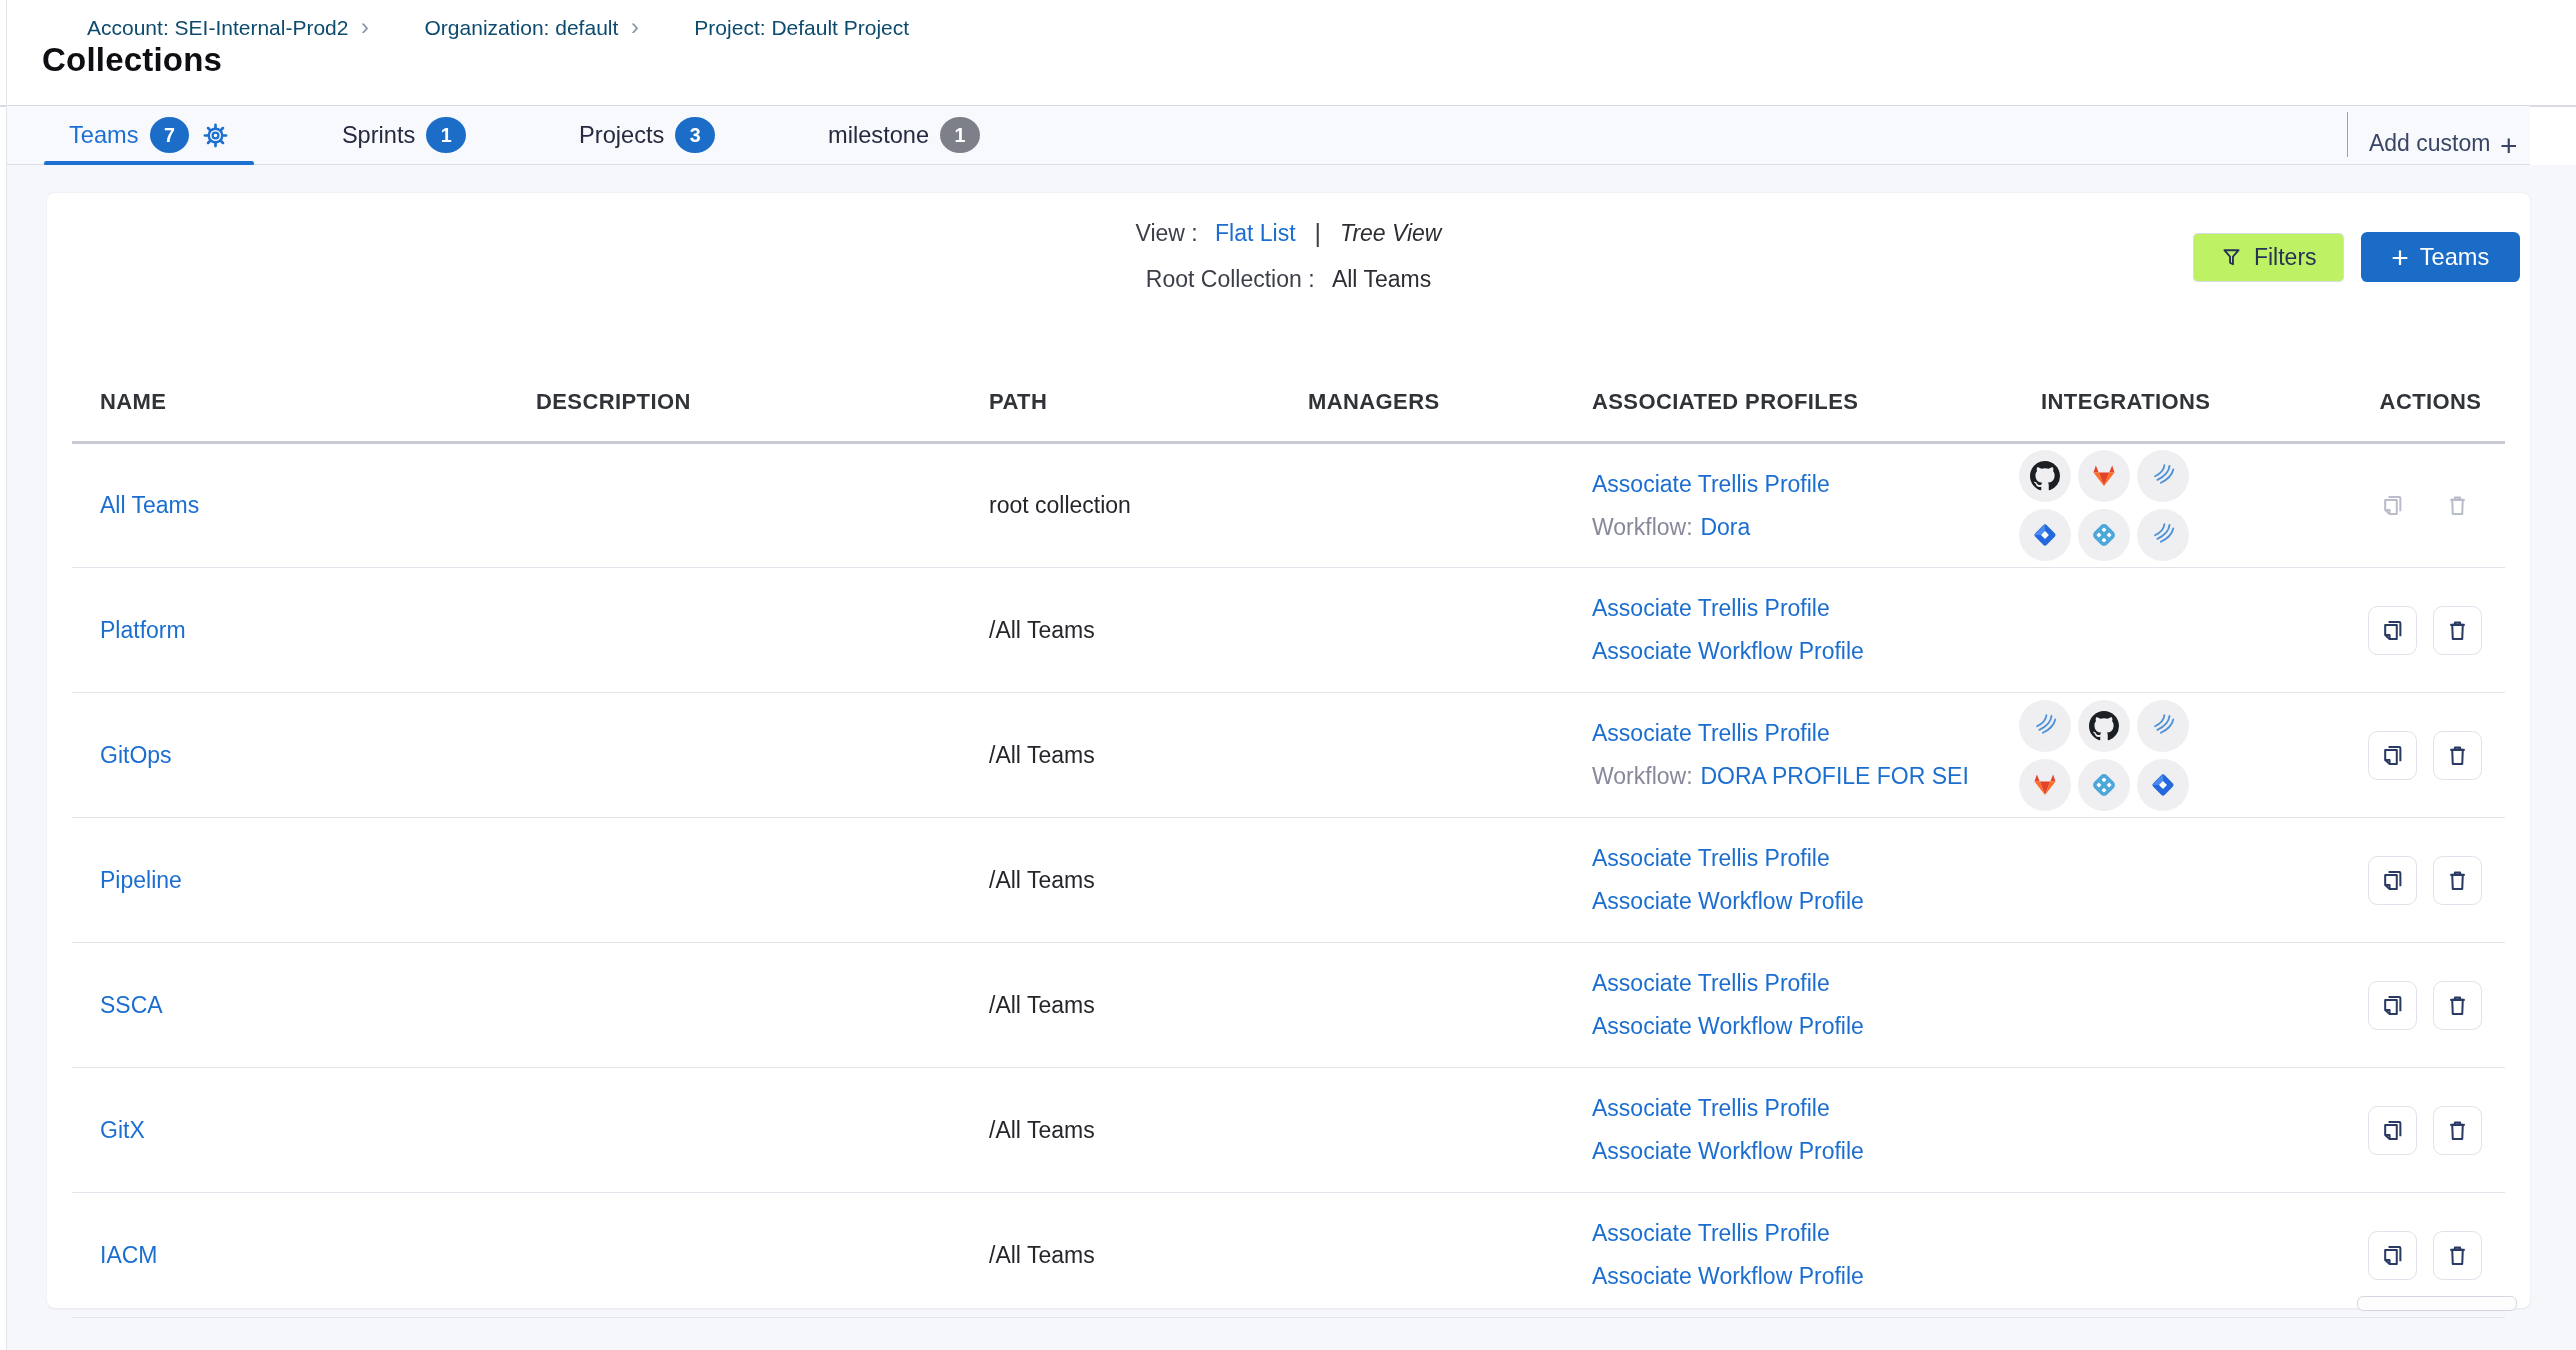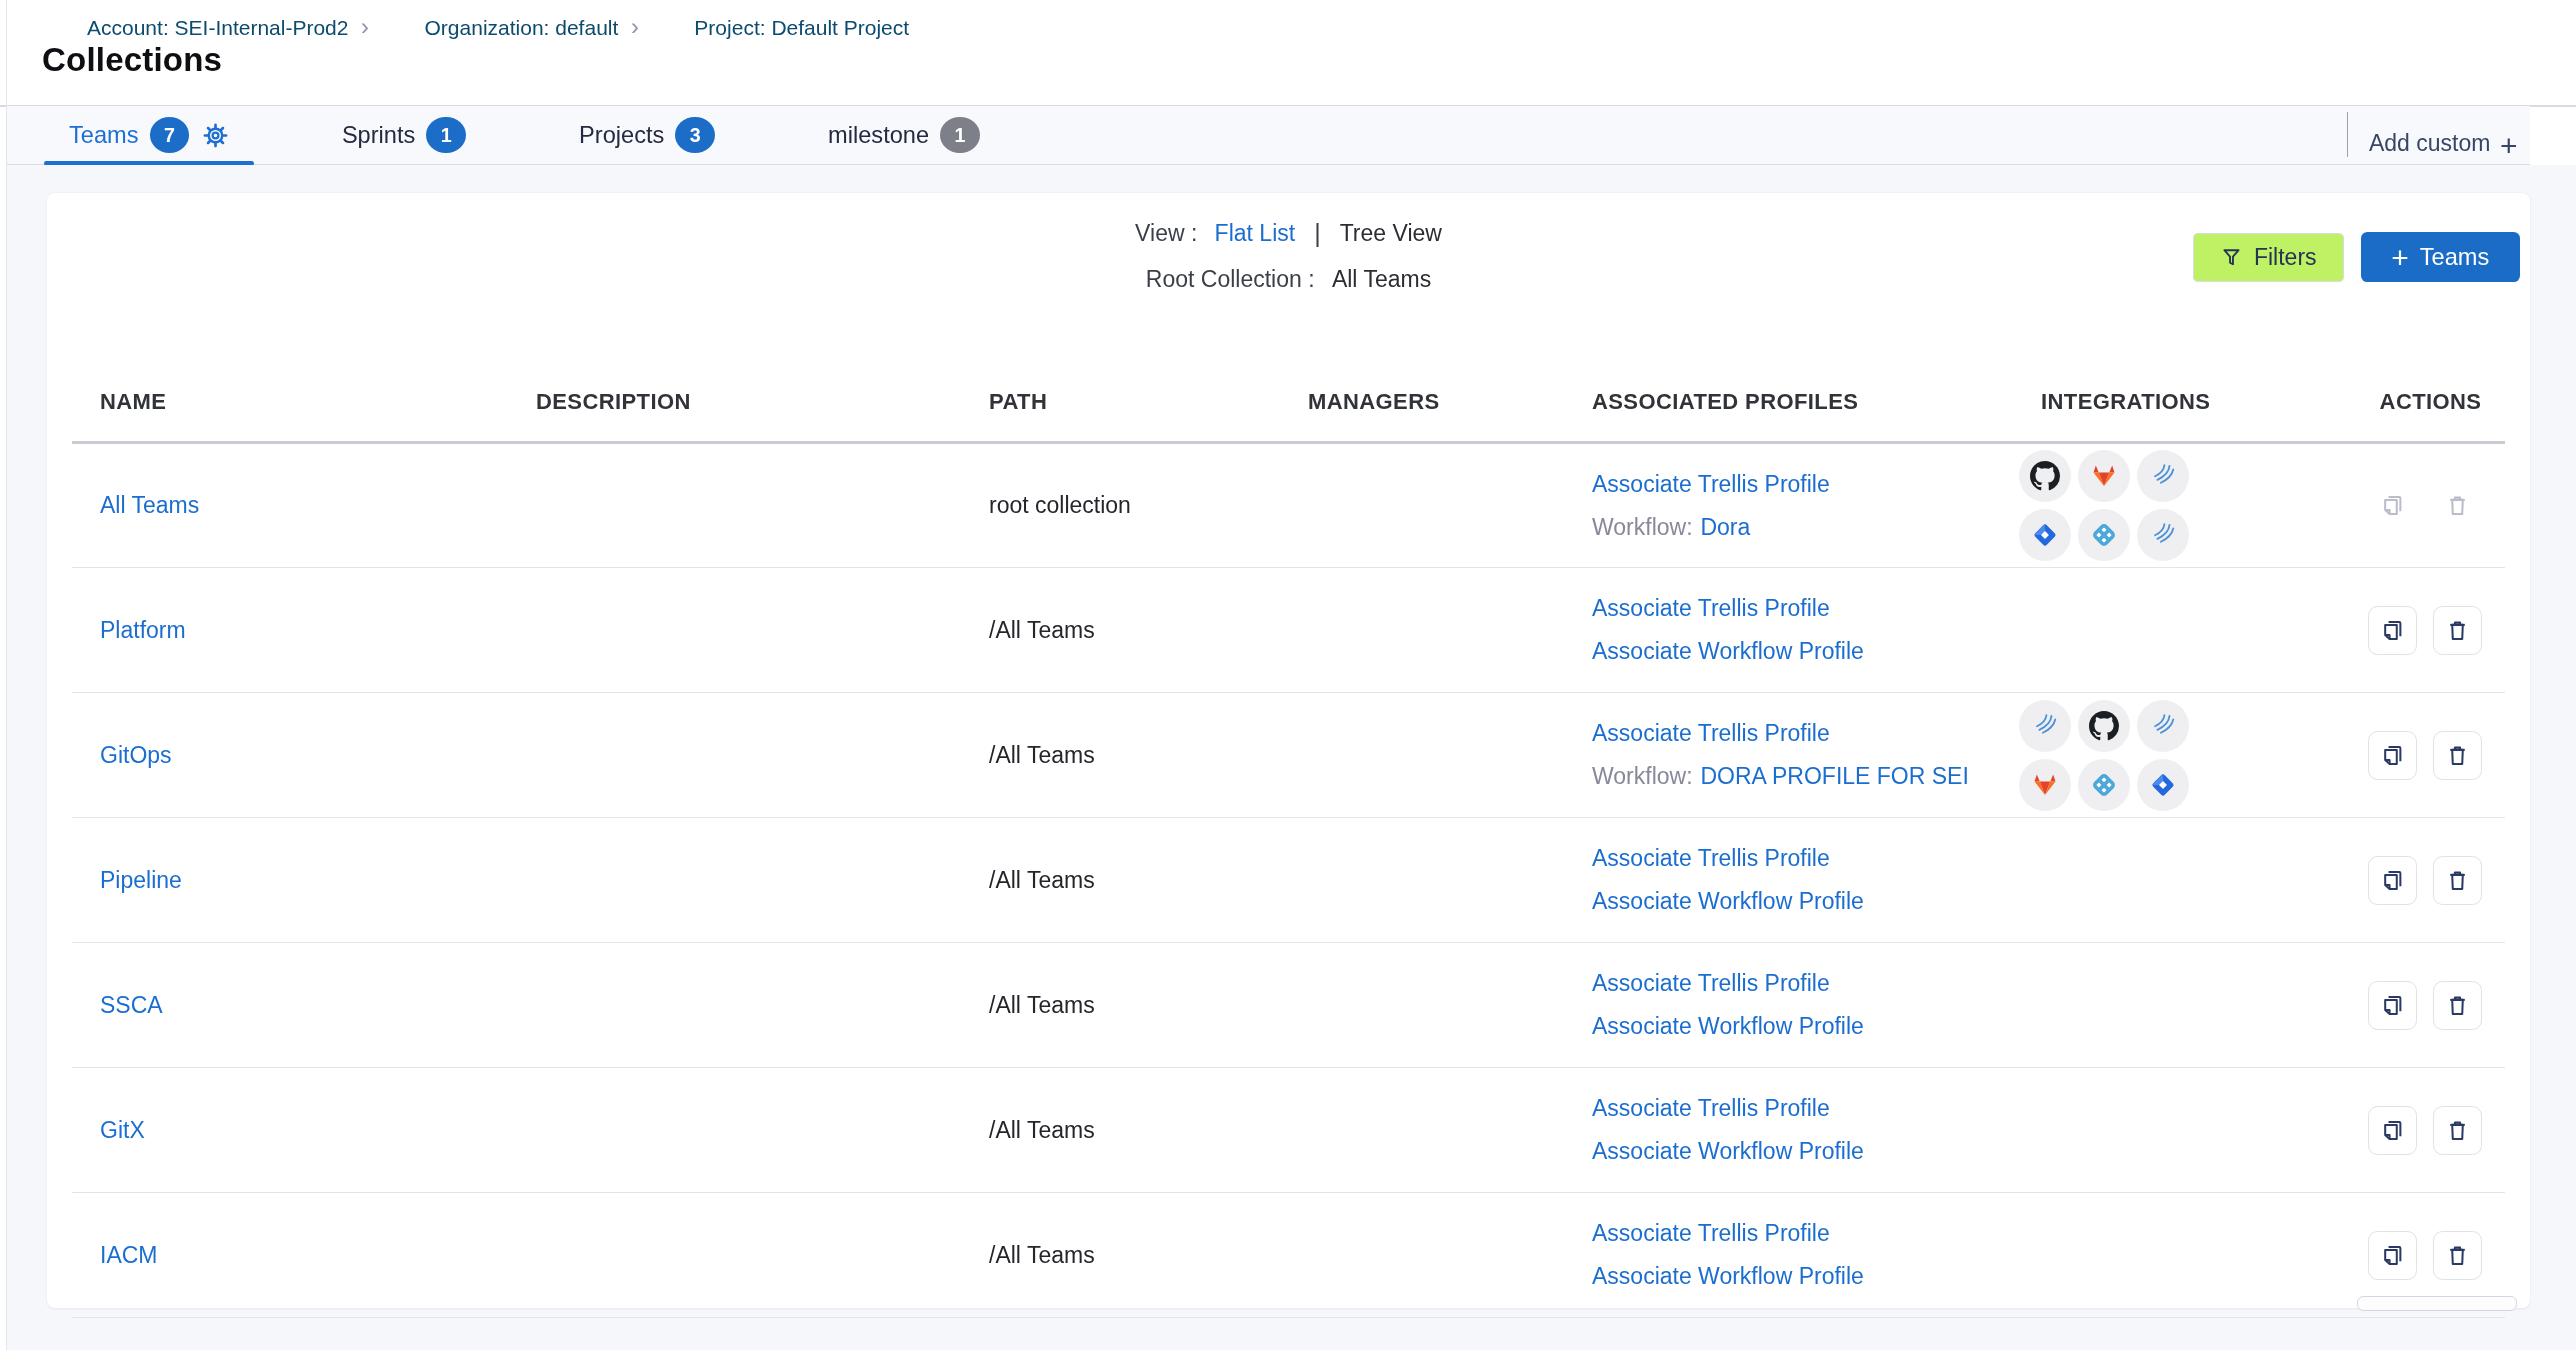--- a/index.html
+++ b/index.html
@@ -154,21 +154,21 @@
 </div>
 
 <div class="page-bg"></div>
 
 <div class="card">
   <div class="controls">
     <div class="ctl-line">
       <span>View :</span>
       <a class="link ctl-gap">Flat List</a>
       <span class="ctl-sep">|</span>
-      <a class="ctl-dark" style="text-decoration:none;cursor:pointer;">Tree View</a>
+      <a class="ctl-dark" style="text-decoration:none;cursor:pointer;font-style:italic;">Tree View</a>
     </div>
     <div class="ctl-line">
       <span>Root Collection :</span>
       <span class="ctl-dark ctl-gap">All Teams</span>
     </div>
     <div class="right-controls">
       <button class="btn-filters">
         <span style="margin:0;display:inline-flex;">
           <svg width="25" height="25" viewBox="0 0 24 24">
               <path d="M5.2 5h13.6l-5.4 6.2v7.3l-2.8-1.6v-5.7z" fill="none" stroke="#263353" stroke-width="1.8" stroke-linejoin="round"></path>

